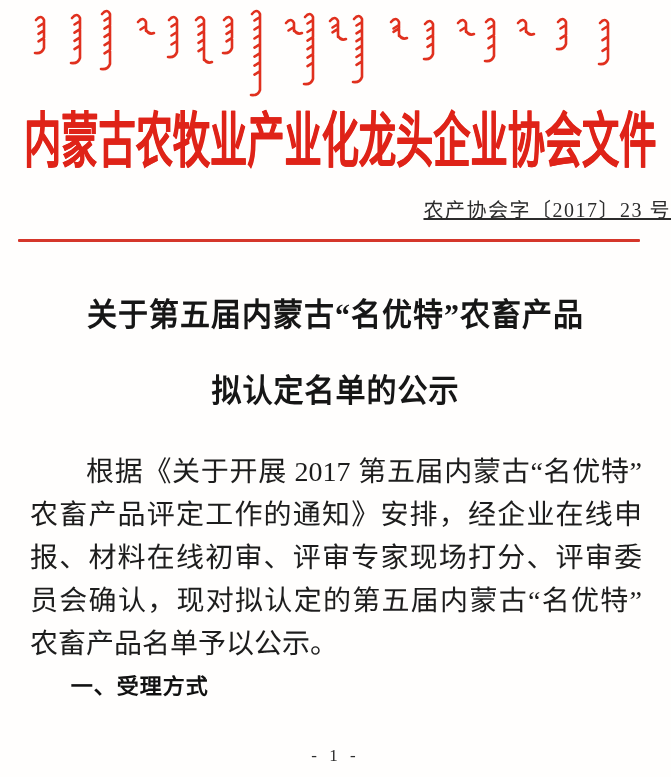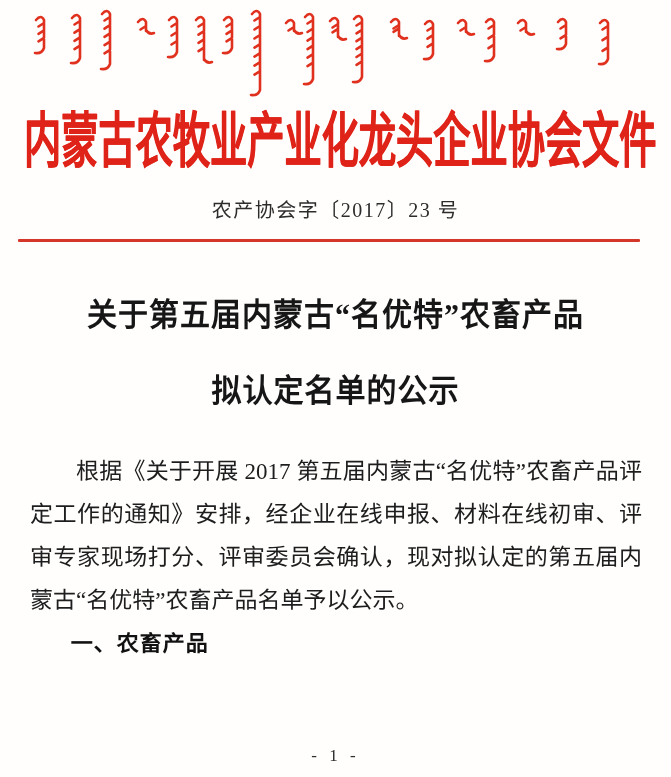--- a/index.html
+++ b/index.html
@@ -42,24 +42,25 @@
     transform-origin: center top;
     text-shadow: 0.6px 0 0 var(--accent-red, #df2318);
     font-family: "Liberation Serif", serif;
   }
   
   .doc-number {
     position: absolute;
     top: 194px;
     left: 0;
     width: 100%;
-    text-align: center;
+    text-align: right;
     font-size: 20px;
     letter-spacing: 1.5px;
     color: #2c2c2c;
+    text-decoration: underline;
   }
   
   .red-rule {
     position: absolute;
     top: 239px;
     left: 18px;
     width: 622px;
     height: 3px;
     background: var(--line-red, #d5362a);
     border-radius: 1px;
@@ -84,21 +85,21 @@
   
   .body-block {
     position: absolute;
     top: 450px;
     left: 30px;
     width: 612px;
     color: #1d1d1d;
   }
   .body-block p {
     margin: 0;
-    font-size: 23px;
+    font-size: 28px;
     line-height: 43px;
     text-align: justify;
     text-justify: inter-ideograph;
     text-indent: 2em;
     color: #1d1d1d;
   }
   .body-block h3 {
     margin: 0;
     font-size: 22px;
     line-height: 43px;
@@ -154,18 +155,18 @@
   <div class="doc-number">农产协会字〔2017〕23 号</div>
 
   <div class="red-rule"></div>
 
   <h1 class="doc-title line1">关于第五届内蒙古“名优特”农畜产品</h1>
 
   <h1 class="doc-title line2">拟认定名单的公示</h1>
 
   <div class="body-block">
     <p>根据《关于开展 2017 第五届内蒙古“名优特”农畜产品评定工作的通知》安排，经企业在线申报、材料在线初审、评审专家现场打分、评审委员会确认，现对拟认定的第五届内蒙古“名优特”农畜产品名单予以公示。</p>
-    <h3>一、农畜产品</h3>
+    <h3>一、受理方式</h3>
   </div>
 
   <div class="page-number">- 1 -</div>
 
 </div>
 
 </body></html>

